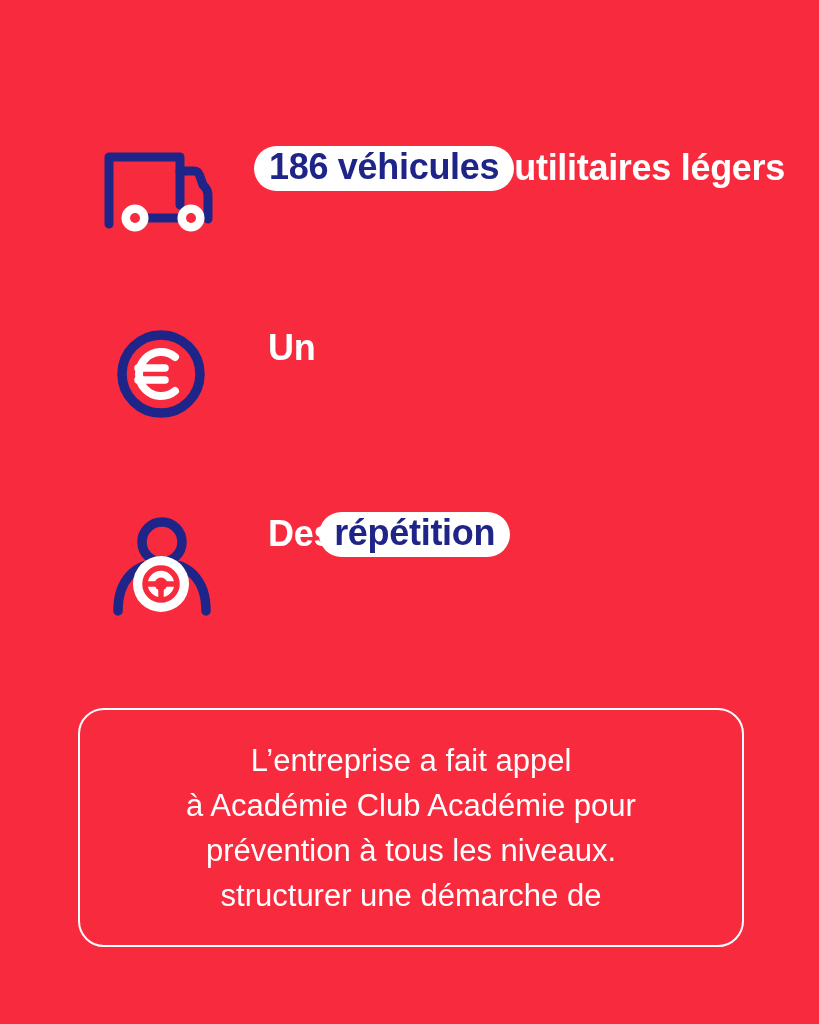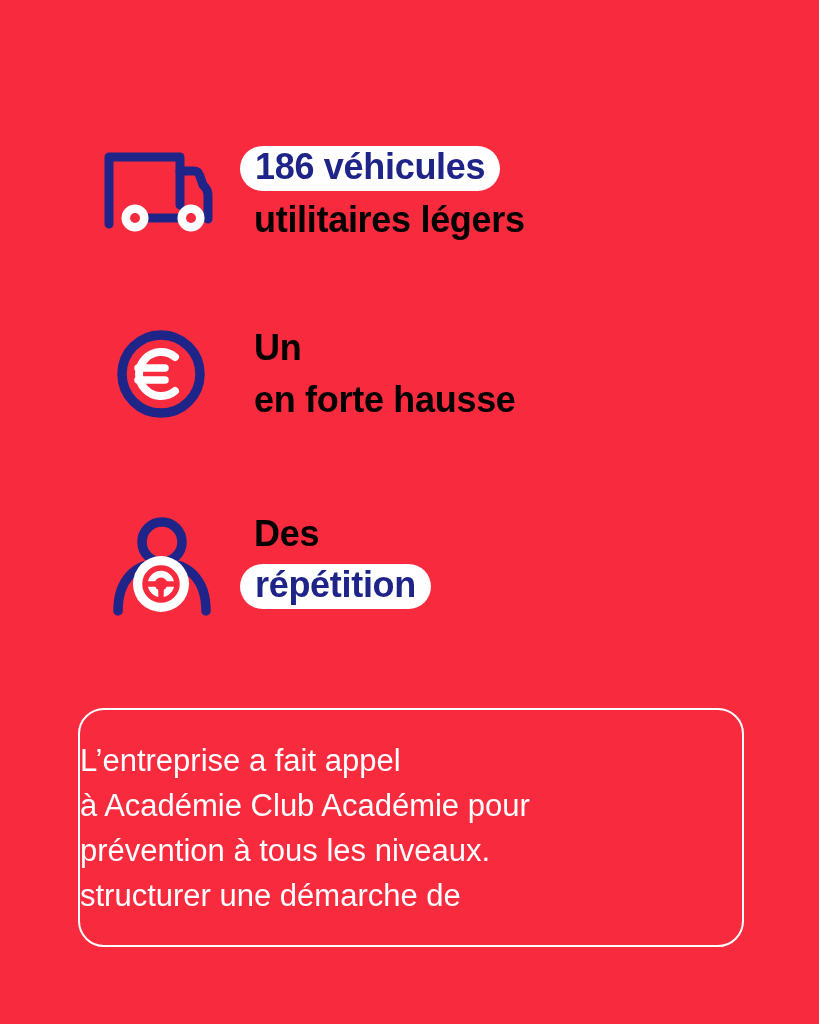--- a/index.html
+++ b/index.html
@@ -8,37 +8,37 @@
     background:#F82B3E;
     font-family:"Liberation Sans", sans-serif;
   }
   .canvas{position:relative;width:819px;height:1024px}
 
   .stat{position:absolute;left:0;width:819px;height:104px}
   .icon-box{
     position:absolute;left:100px;top:50%;transform:translateY(-50%);
     width:122px;display:flex;justify-content:center;align-items:center;
   }
-  .lines{position:absolute;left:254px;top:0;display:flex;flex-direction:column}
+  .lines{position:absolute;left:268px;top:0;display:flex;}
   .line{height:52px;display:flex;align-items:center;gap:11px;white-space:nowrap}
   .line span{
     font-size:36px;font-weight:700;letter-spacing:-0.3px;line-height:1;
   }
-  .plain{color:#000000}
+  .plain{color:#ffffff}
   .pill{
     background:#FFFFFF;color:#1F2588;
     border-radius:25px;padding:3px 15px 6px;display:inline-block;
   }
   .pill:first-child{margin-left:-14px}
 
   .summary{
     position:absolute;left:78px;top:708px;width:666px;height:239px;
     box-sizing:border-box;border:2px solid #FFFFFF;border-radius:26px;
     display:flex;flex-direction:column;justify-content:center;
-    color:#FFFFFF;
+    text-align:center;color:#FFFFFF;
   }
   .summary-line{font-size:31px;line-height:45px;font-weight:400;letter-spacing:0}
 </style>
 </head>
 <body>
 
 <div class="canvas">
 
   <div class="stat" style="top:142px">
     <div class="icon-box">
@@ -68,23 +68,20 @@
         <circle cx="46" cy="46" r="39" fill="none" stroke="#1F2588" stroke-width="9.5"></circle>
         <path d="M60 29 A22 22 0 1 0 60 63" fill="none" stroke="#FFFFFF" stroke-width="8" stroke-linecap="round"></path>
         <line x1="23" y1="40" x2="50" y2="40" stroke="#FFFFFF" stroke-width="7.5" stroke-linecap="round"></line>
         <line x1="23" y1="52" x2="50" y2="52" stroke="#FFFFFF" stroke-width="7.5" stroke-linecap="round"></line>
       </svg>
     </div>
     <div class="lines">
       <div class="line">
         <span class="plain">Un</span>
       </div>
-      <div class="line">
-        <span class="plain">en forte hausse</span>
-      </div>
     </div>
   </div>
 
   <div class="stat" style="top:508px">
     <div class="icon-box">
       <svg width="114" height="114" viewBox="0 0 114 114">
         <circle cx="58" cy="39" r="20" fill="none" stroke="#1F2588" stroke-width="9.5"></circle>
         <path d="M14 108 C14 76 32 60 58 60 C84 60 102 76 102 108" fill="none" stroke="#1F2588" stroke-width="9.5" stroke-linecap="round"></path>
         <circle cx="57" cy="81" r="28" fill="#FFFFFF"></circle>
         <circle cx="57" cy="81" r="16" fill="none" stroke="#F82B3E" stroke-width="5.5"></circle>

